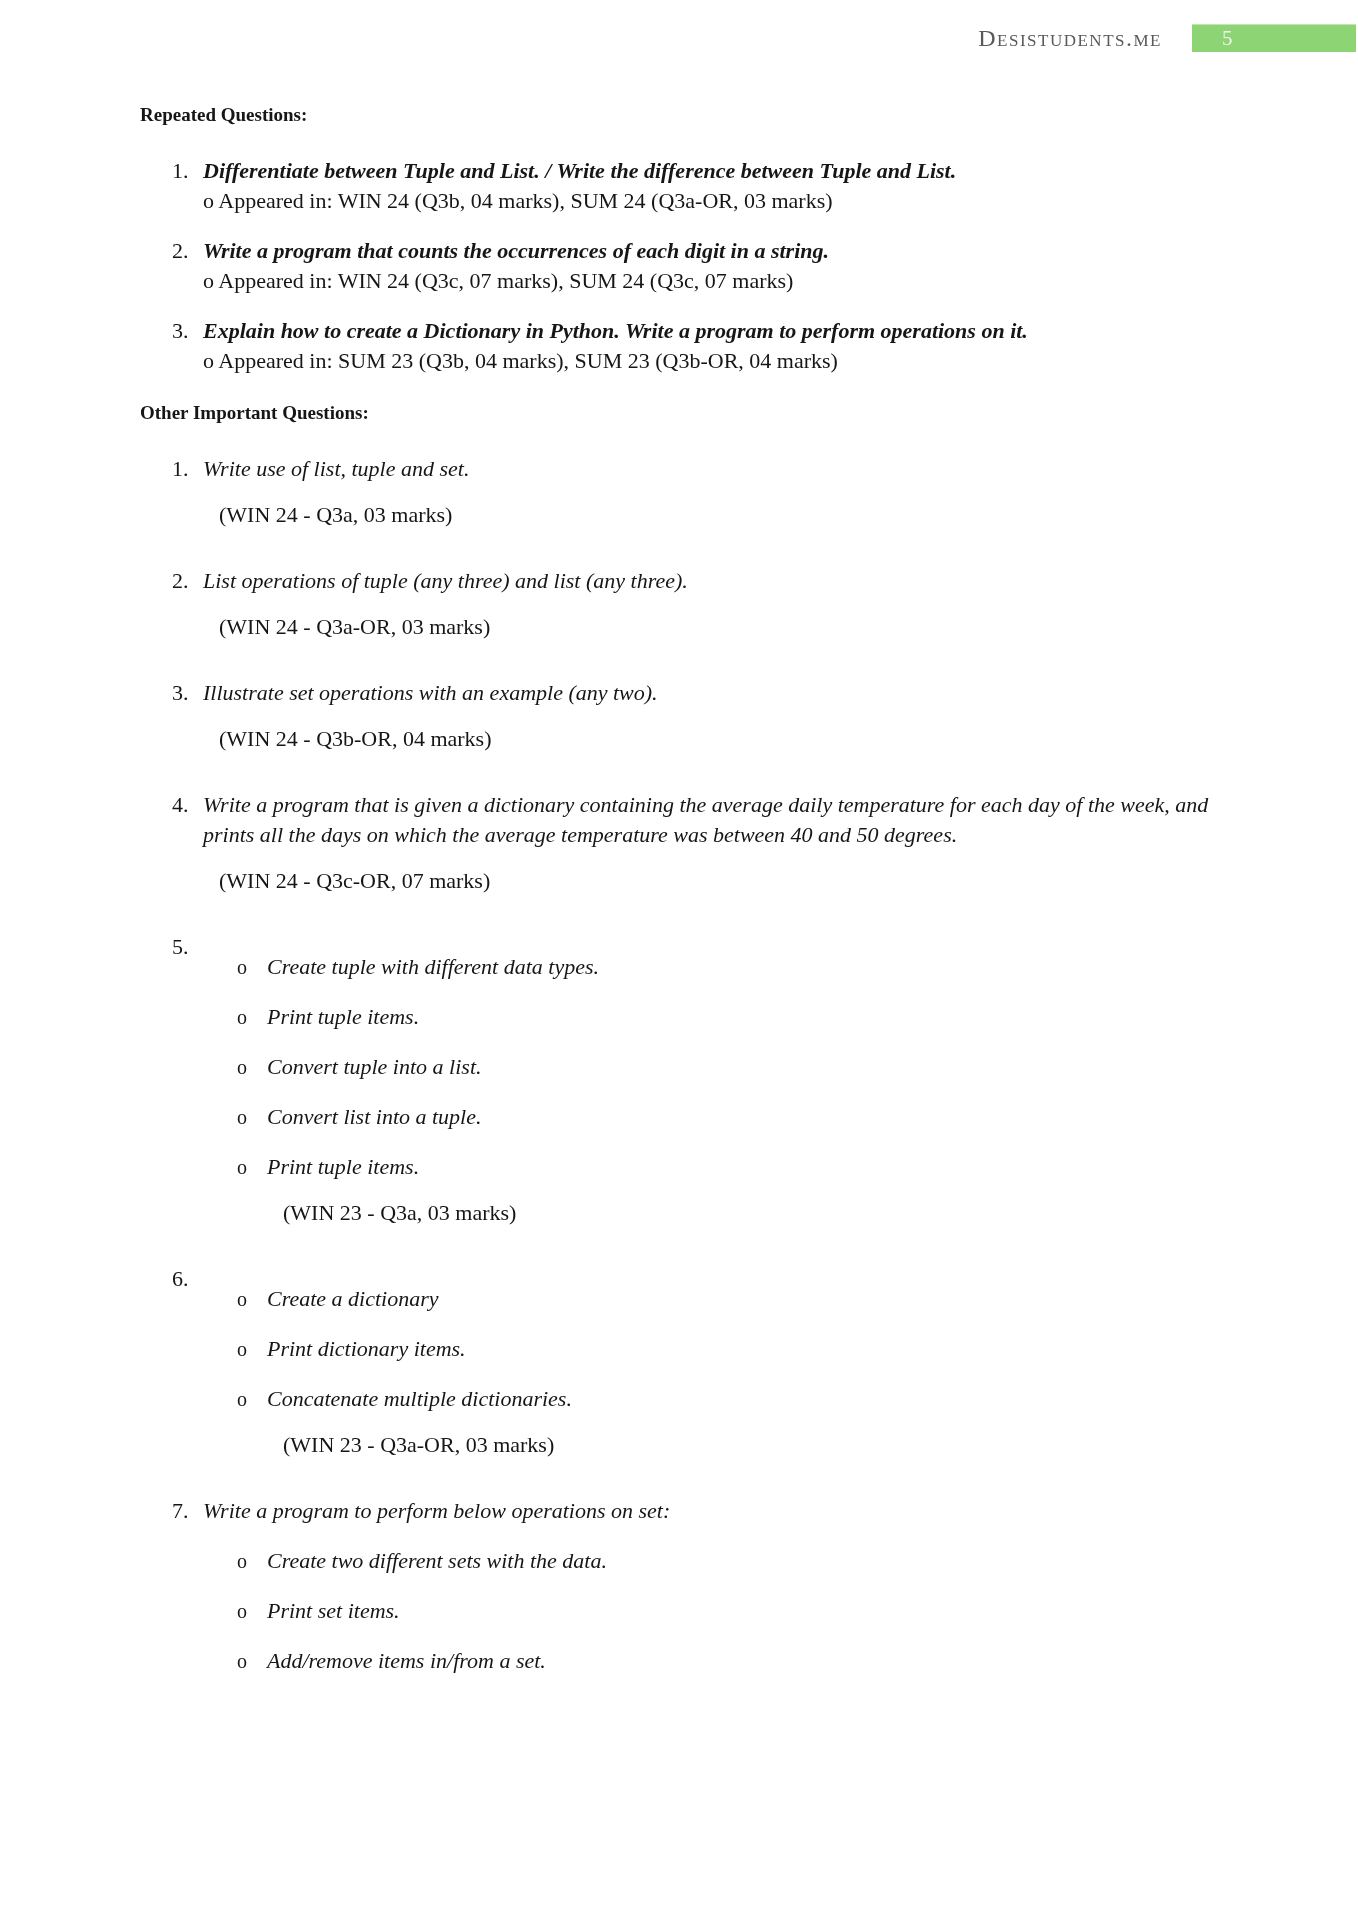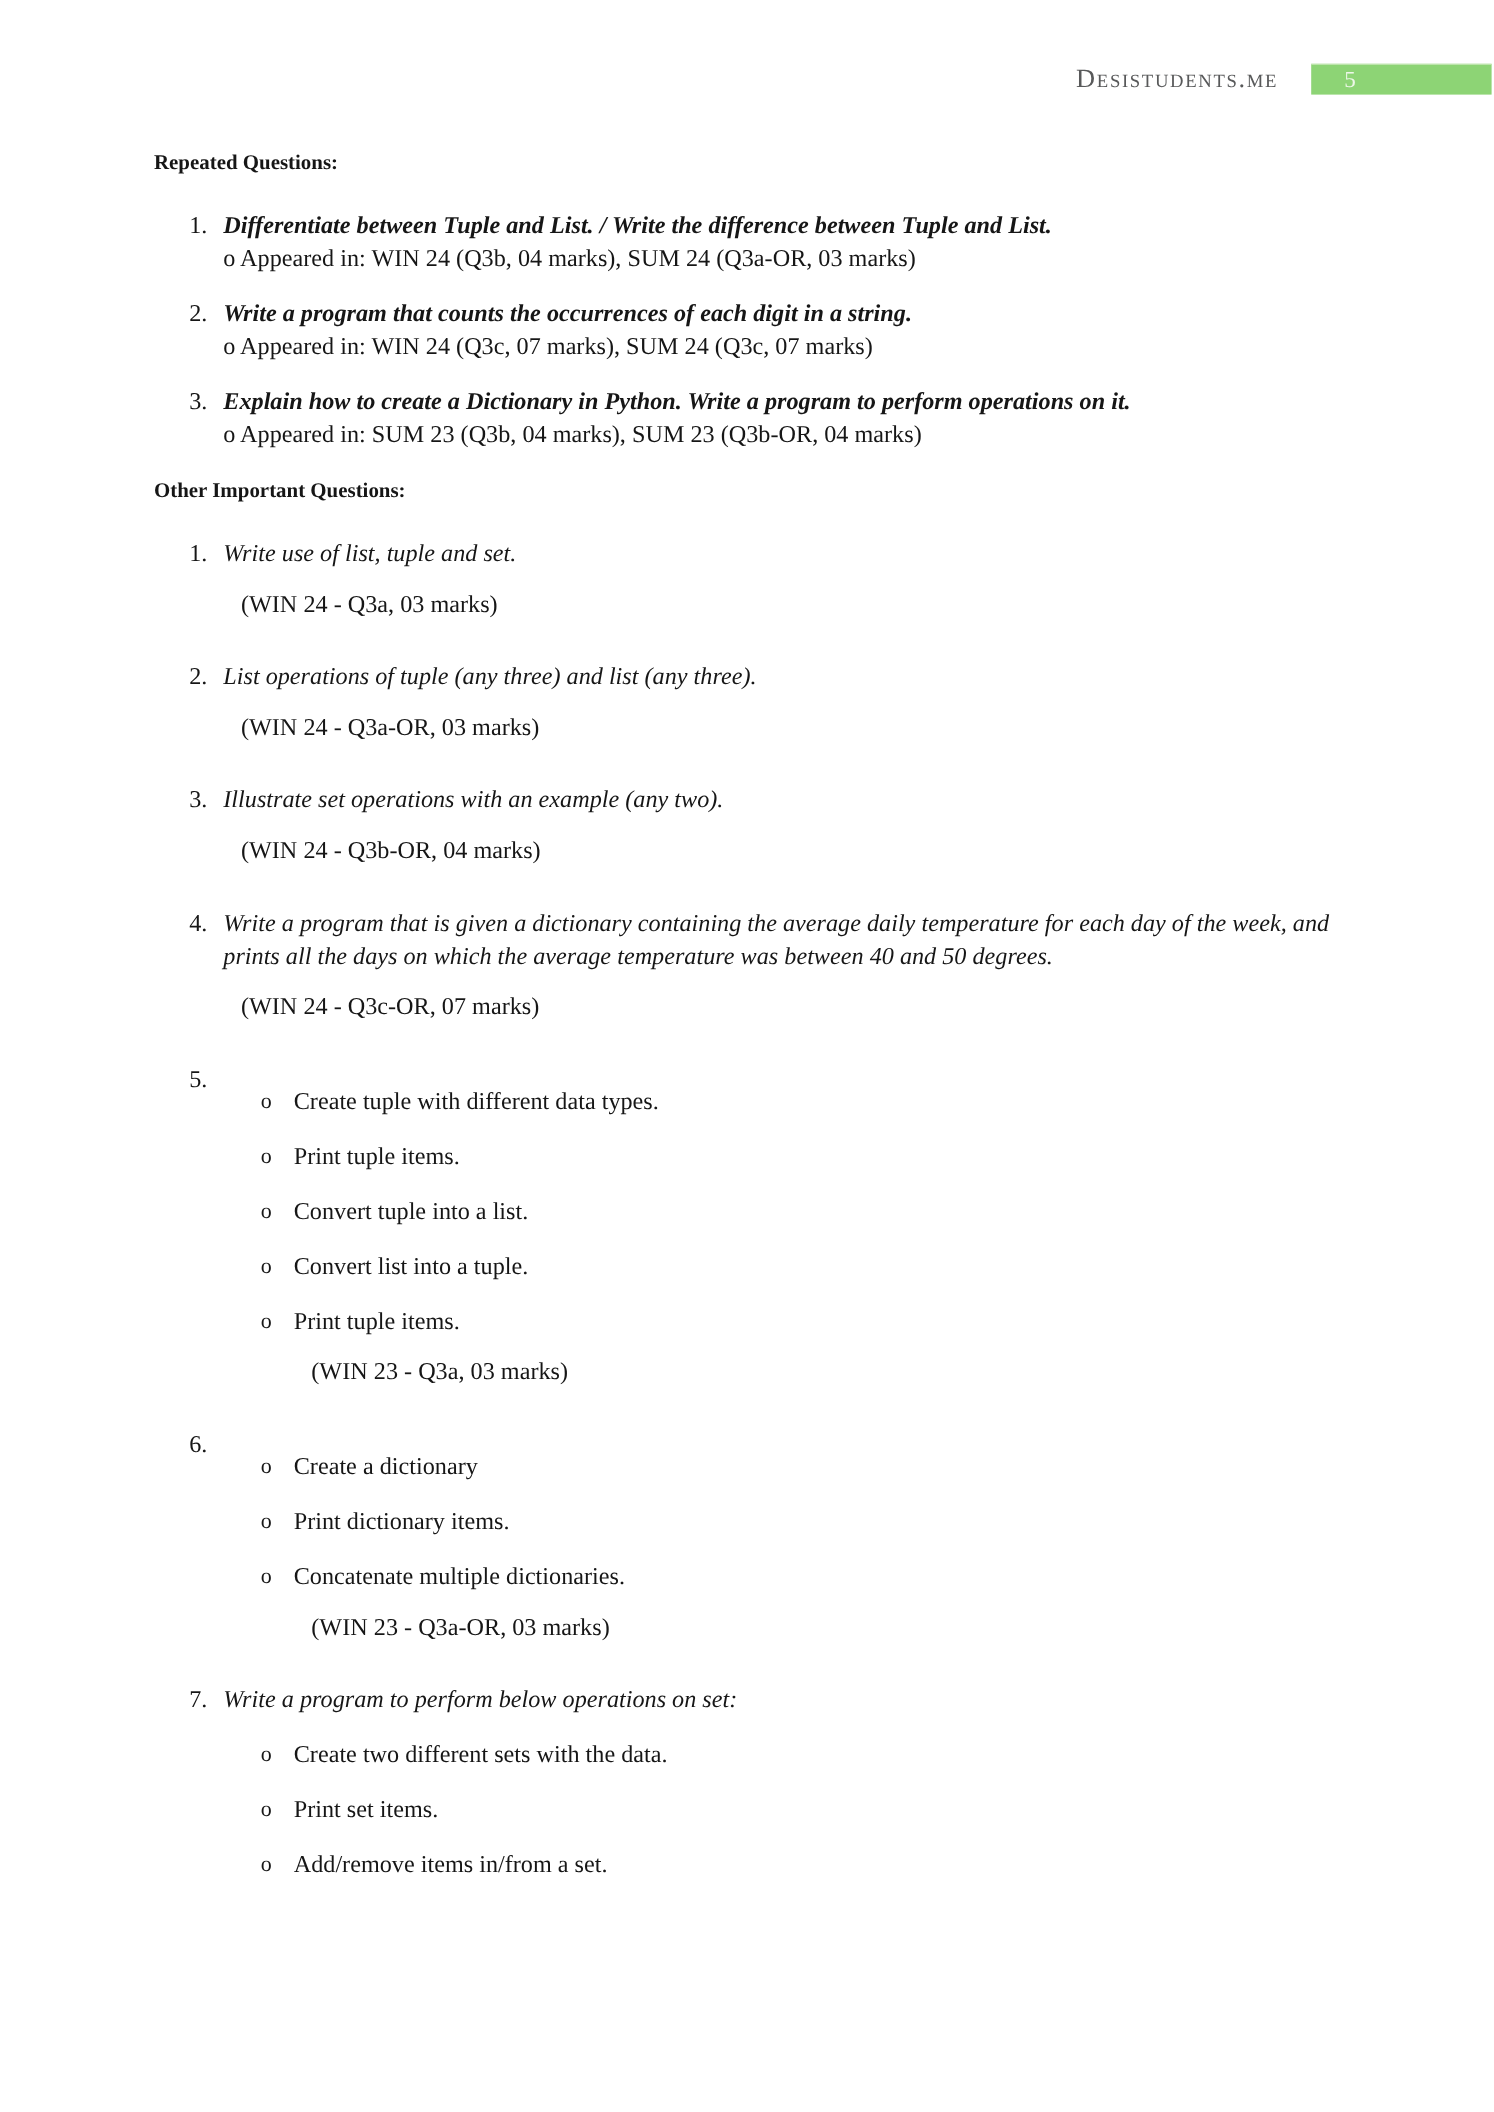--- a/index.html
+++ b/index.html
@@ -5,21 +5,21 @@
   html, body { margin: 0; padding: 0; background: #ffffff; }
   .page {
     position: relative;
     width: 1358px;
     height: 1920px;
     margin: 0 auto;
     background: #ffffff;
     font-family: "Liberation Serif", serif;
     color: #161616;
     box-sizing: border-box;
-    padding-top: 58px;
+    padding-top: 24px;
     overflow: hidden;
   }
   
   .header-row {
     display: flex;
     justify-content: flex-end;
     align-items: center;
     height: 28px;
   }
   .site-name {
@@ -68,21 +68,21 @@
   .q-num { flex: none; width: 31px; }
   .q-body { flex: 1; min-width: 0; }
   .q-text { margin: 0; font-style: italic; }
   .rq .q-text { font-weight: bold; }
   .appeared-line { margin: 0; }
   .appeared-label { font-weight: normal; }
   .citation { margin: 16px; }
   .bullet { display: flex; margin-top: 20px; }
   .bullet-marker { flex: none; width: 30px; margin-left: 34px; font-size: 20px; }
   .bullet-body { flex: 1; min-width: 0; }
-  .bullet-text { margin: 0; }
+  .bullet-text { margin: 0; font-style: italic; }
 </style>
 </head>
 <body>
 
 <div class="page">
 
   <div class="header-row">
     <span class="site-name">Desistudents.me</span>
     <div class="page-badge">
       <span>5</span>

